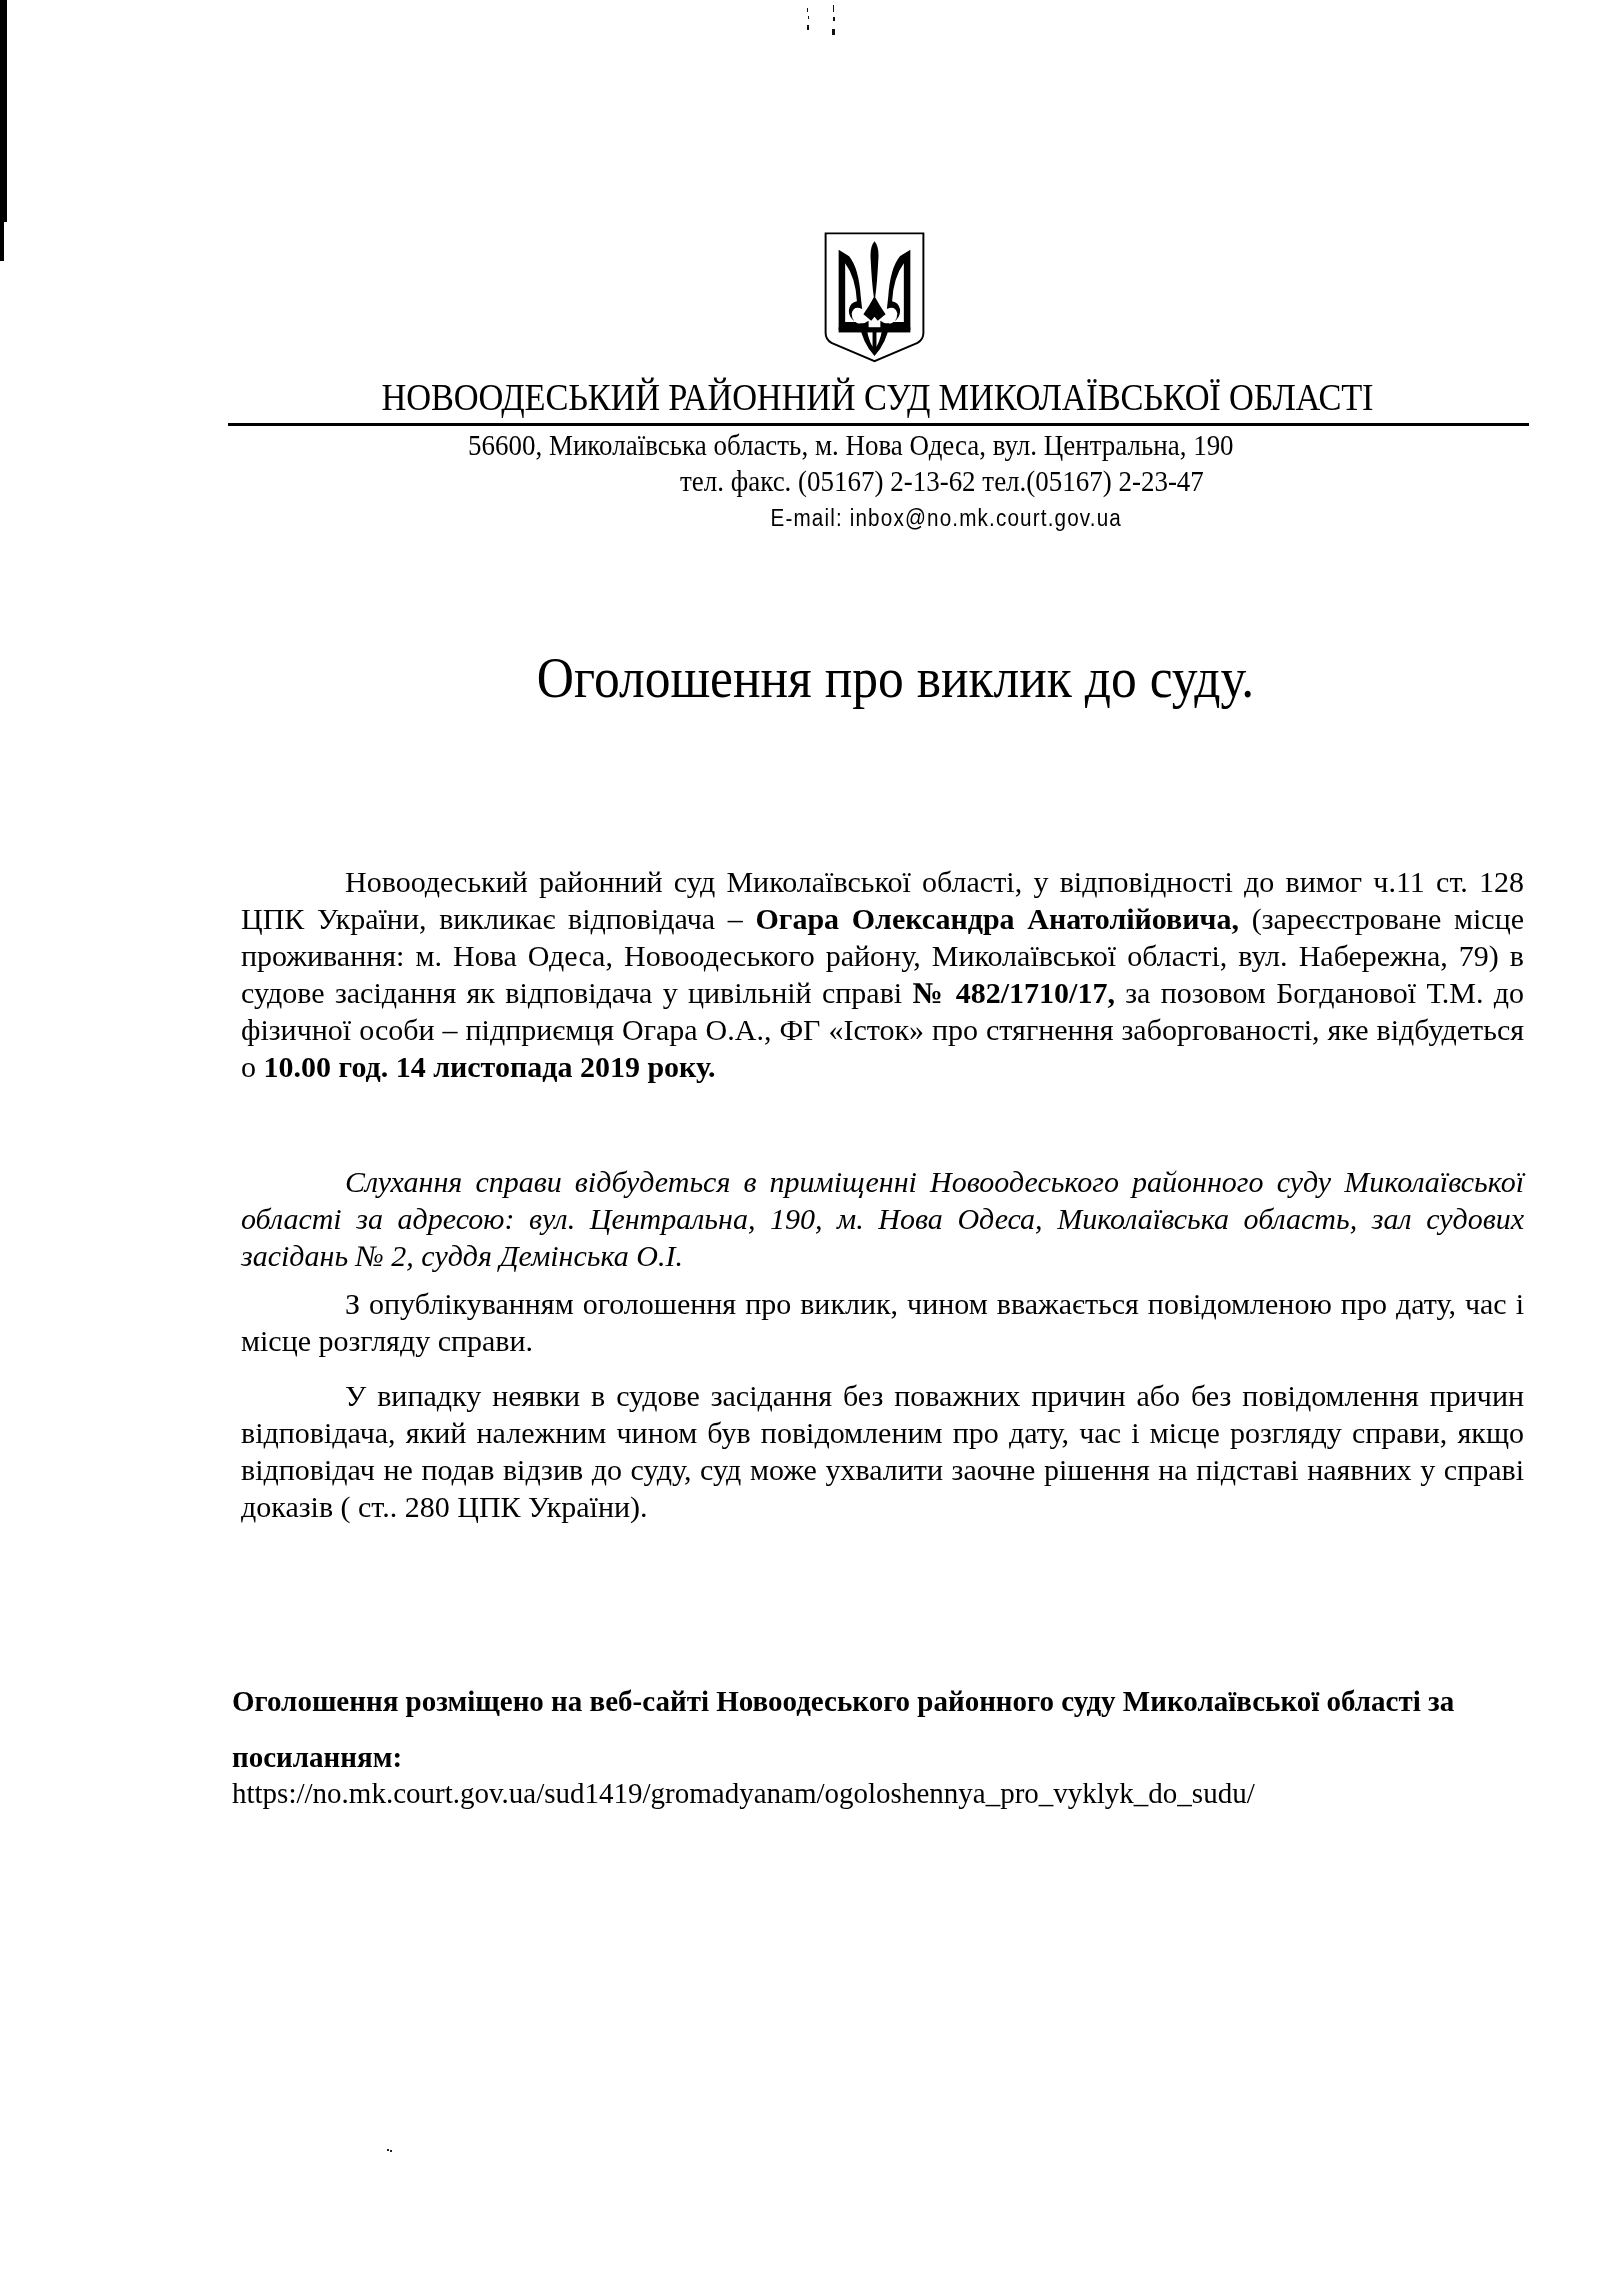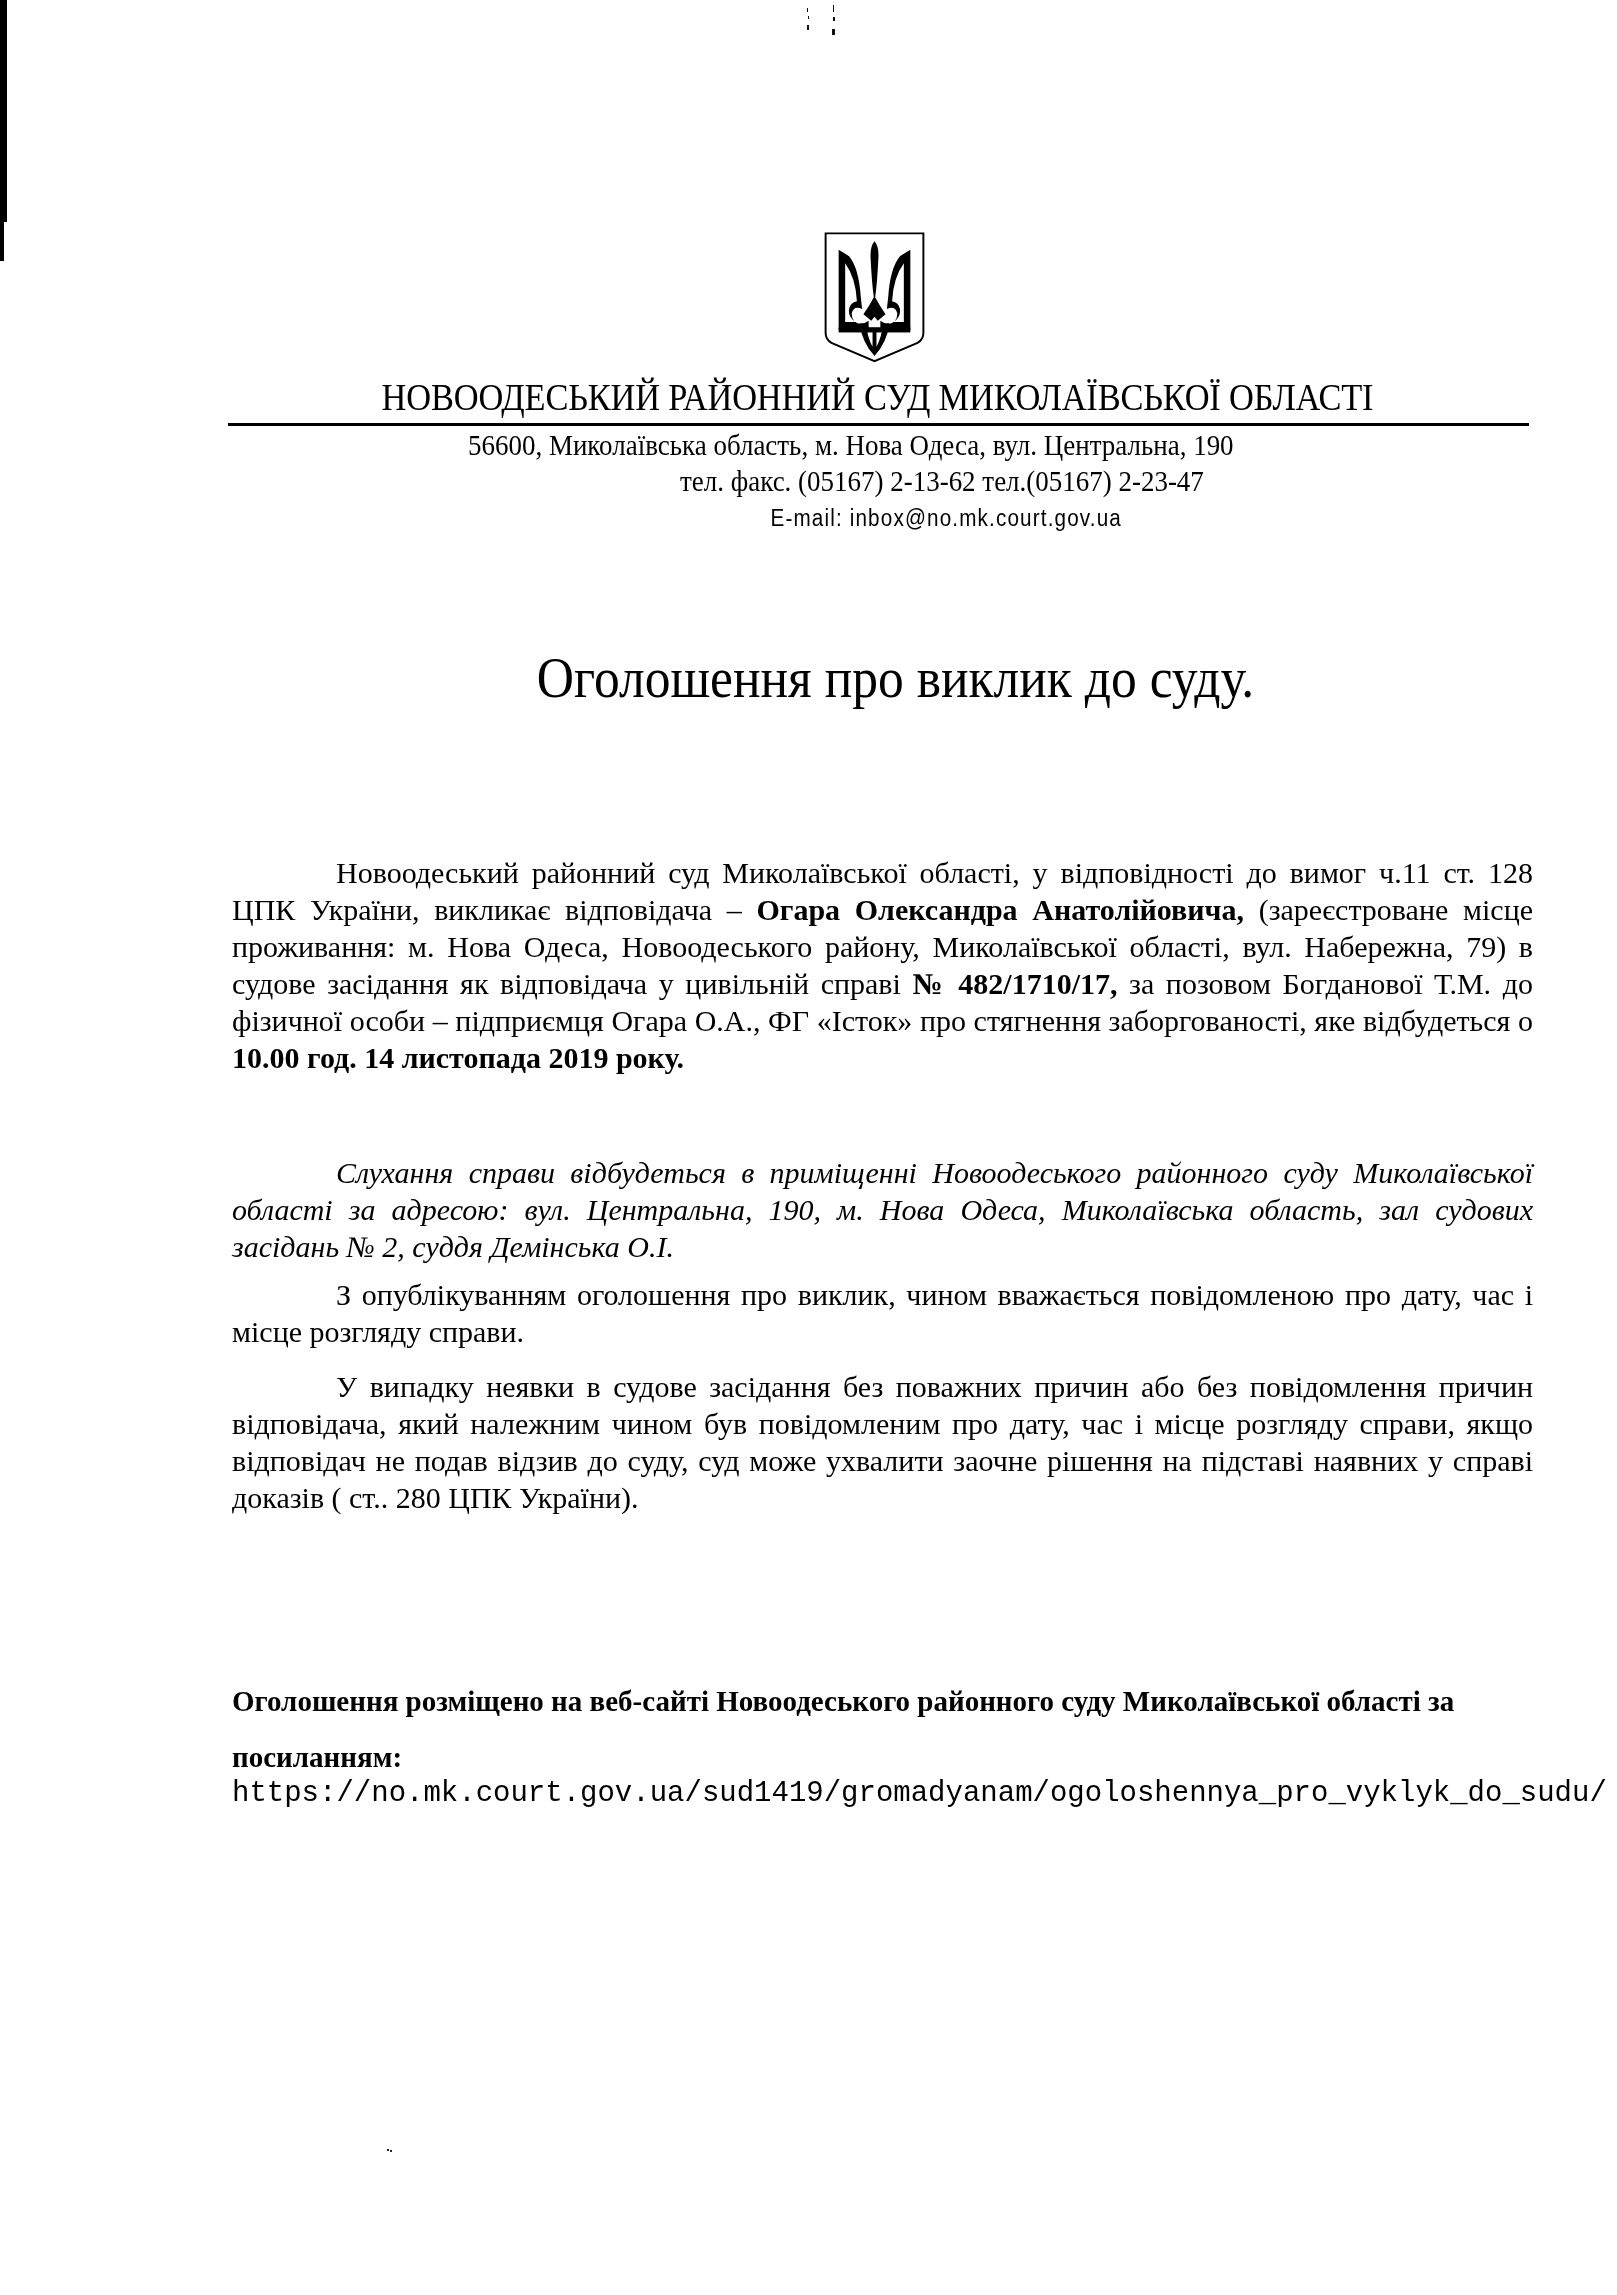--- a/index.html
+++ b/index.html
@@ -45,35 +45,35 @@
     position: absolute; left: 222px; top: 642px; width: 1311px; text-align: center;
     font-size: 56px; line-height: 72px; white-space: nowrap;
     padding-left: 39px; box-sizing: border-box;
     transform: scaleX(0.92);
   }
 
   .body {
     position: absolute; left: 232px; width: 1301px;
     font-size: 30px; line-height: 37px; text-align: justify;
   }
-  .body p { margin: 0; text-indent: 104px; }
+  .body p { margin: 9px; text-indent: 104px; }
   .body b { font-weight: bold; }
   .p1 { top: 854px; }
   .p2 { top: 1154px; font-style: italic; }
   .p3 { top: 1276px; }
   .p4 { top: 1368px; }
 
   .posted {
     position: absolute; left: 232px; top: 1673px; width: 1301px;
     font-family: "Liberation Serif", serif; font-size: 29px; line-height: 56px; font-weight: bold;
   }
   .url {
     position: absolute; left: 232px; top: 1774px;
     font-size: 29px; line-height: 39px; white-space: nowrap;
-    color: #000; text-decoration: none; font-family: Liberation Mono, monospace;
+    color: #000; text-decoration: none;
   }
 </style>
 </head>
 <body>
 
 <div class="scan-edge"></div>
 <div class="scan-edge2"></div>
 <div class="marks">
   <span style="left:3.9px;top:2.6px;width:1.3px;height:3.9px"></span>
   <span style="left:4.6px;top:10.4px;width:1.3px;height:3.3px"></span>

